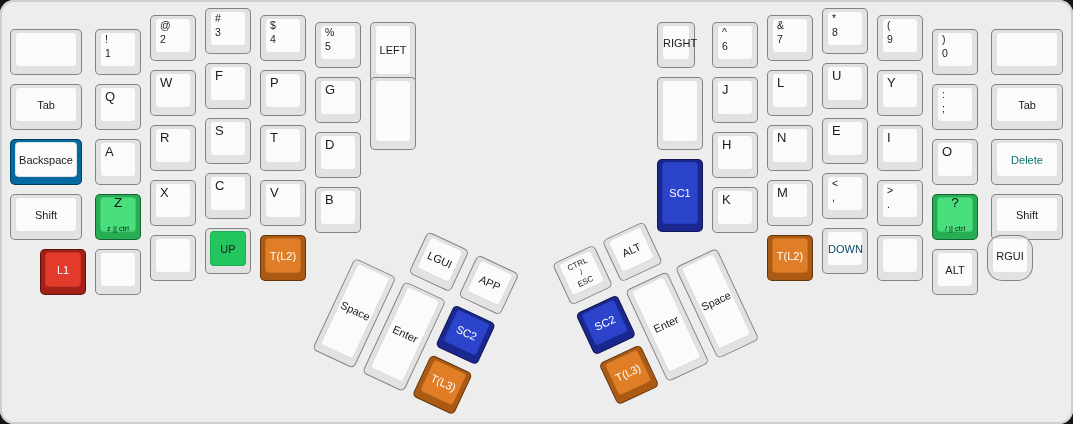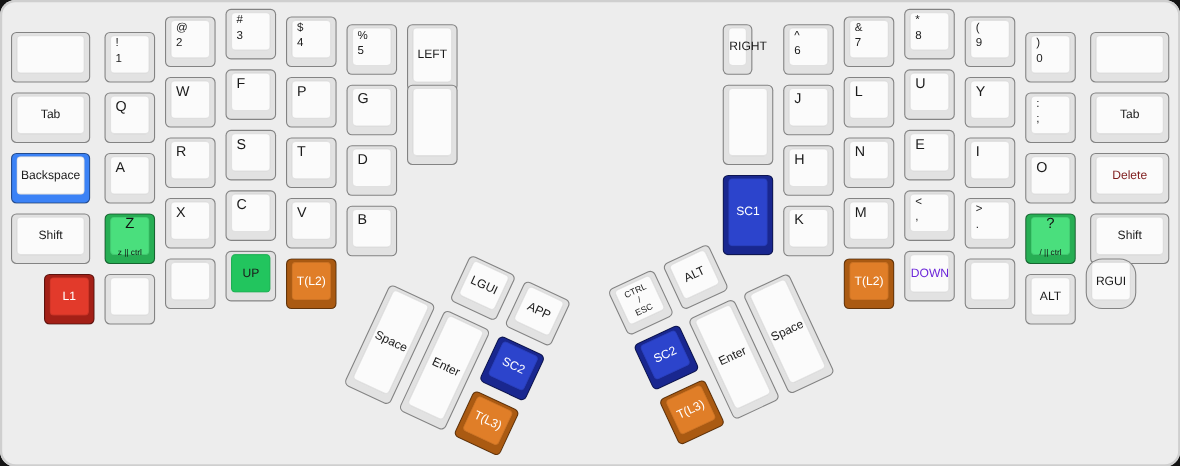--- a/index.html
+++ b/index.html
@@ -49,21 +49,21 @@
       <div class="key" style="left: 10px; top: 29px; width: 72px; height: 46px; background: rgb(226, 226, 226);">
         <div class="cap" style="background: rgb(251, 251, 251); color: rgb(27, 27, 27);"></div>
       </div>
       <div class="key" style="left: 10px; top: 84px; width: 72px; height: 46px; background: rgb(226, 226, 226);">
         <div class="cap" style="background: rgb(251, 251, 251); color: rgb(27, 27, 27);">
           <div class="lab center">
             <div class="main">Tab</div>
           </div>
         </div>
       </div>
-      <div class="key" style="left: 10px; top: 139px; width: 72px; height: 46px; background: #3b82f6;">
+      <div class="key" style="left: 10px; top: 139px; width: 72px; height: 46px; background: #0369a1;">
         <div class="cap" style="background: rgb(251, 251, 251); color: rgb(27, 27, 27);">
           <div class="lab center">
             <div class="main">Backspace</div>
           </div>
         </div>
       </div>
       <div class="key" style="left: 10px; top: 194px; width: 72px; height: 46px; background: rgb(226, 226, 226);">
         <div class="cap" style="background: rgb(251, 251, 251); color: rgb(27, 27, 27);">
           <div class="lab center">
             <div class="main">Shift</div>
@@ -220,21 +220,21 @@
       </div>
       <div class="key" style="left: 40px; top: 249px; width: 46px; height: 46px; background: rgb(163, 32, 23);">
         <div class="cap" style="background: rgb(226, 58, 43); color: rgb(255, 255, 255);">
           <div class="lab center">
             <div class="main">L1</div>
           </div>
         </div>
       </div>
     </div>
   <div class="half" id="right-half">
-      <div class="key" style="left: 657px; top: 22px; width: 27px; height: 46px; background: rgb(226, 226, 226);">
+      <div class="key" style="left: 657px; top: 22px; width: 38px; height: 46px; background: rgb(226, 226, 226);">
         <div class="cap" style="background: rgb(251, 251, 251); color: rgb(27, 27, 27);">
           <div class="lab center">
             <div class="main">RIGHT</div>
           </div>
         </div>
       </div>
       <div class="key" style="left: 657px; top: 77px; width: 46px; height: 73px; background: rgb(226, 226, 226);">
         <div class="cap" style="background: rgb(251, 251, 251); color: rgb(27, 27, 27);"></div>
       </div>
       <div class="key" style="left: 657px; top: 159px; width: 46px; height: 73px; background: rgb(25, 39, 143);">
@@ -317,21 +317,21 @@
       </div>
       <div class="key" style="left: 822px; top: 173px; width: 46px; height: 46px; background: rgb(226, 226, 226);">
         <div class="cap" style="background: rgb(251, 251, 251); color: rgb(27, 27, 27);">
           <div class="lab pair">
             <div>&lt;</div>
             <div>,</div>
           </div>
         </div>
       </div>
       <div class="key" style="left: 822px; top: 228px; width: 46px; height: 46px; background: rgb(226, 226, 226);">
-        <div class="cap" style="background: rgb(251, 251, 251); color: #6d28d9;">
+        <div class="cap" style="background: rgb(251, 251, 251); color: #0c4a6e;">
           <div class="lab center">
             <div class="main">DOWN</div>
           </div>
         </div>
       </div>
       <div class="key" style="left: 877px; top: 15px; width: 46px; height: 46px; background: rgb(226, 226, 226);">
         <div class="cap" style="background: rgb(251, 251, 251); color: rgb(27, 27, 27);">
           <div class="lab pair">
             <div>(</div>
             <div>9</div>
@@ -399,21 +399,21 @@
         <div class="cap" style="background: rgb(251, 251, 251); color: rgb(27, 27, 27);"></div>
       </div>
       <div class="key" style="left: 991px; top: 84px; width: 72px; height: 46px; background: rgb(226, 226, 226);">
         <div class="cap" style="background: rgb(251, 251, 251); color: rgb(27, 27, 27);">
           <div class="lab center">
             <div class="main">Tab</div>
           </div>
         </div>
       </div>
       <div class="key" style="left: 991px; top: 139px; width: 72px; height: 46px; background: rgb(226, 226, 226);">
-        <div class="cap" style="background: rgb(251, 251, 251); color: #7f1d1d;">
+        <div class="cap" style="background: rgb(251, 251, 251); color: #0f766e;">
           <div class="lab center">
             <div class="main">Delete</div>
           </div>
         </div>
       </div>
       <div class="key" style="left: 991px; top: 194px; width: 72px; height: 46px; background: rgb(226, 226, 226);">
         <div class="cap" style="background: rgb(251, 251, 251); color: rgb(27, 27, 27);">
           <div class="lab center">
             <div class="main">Shift</div>
           </div>

